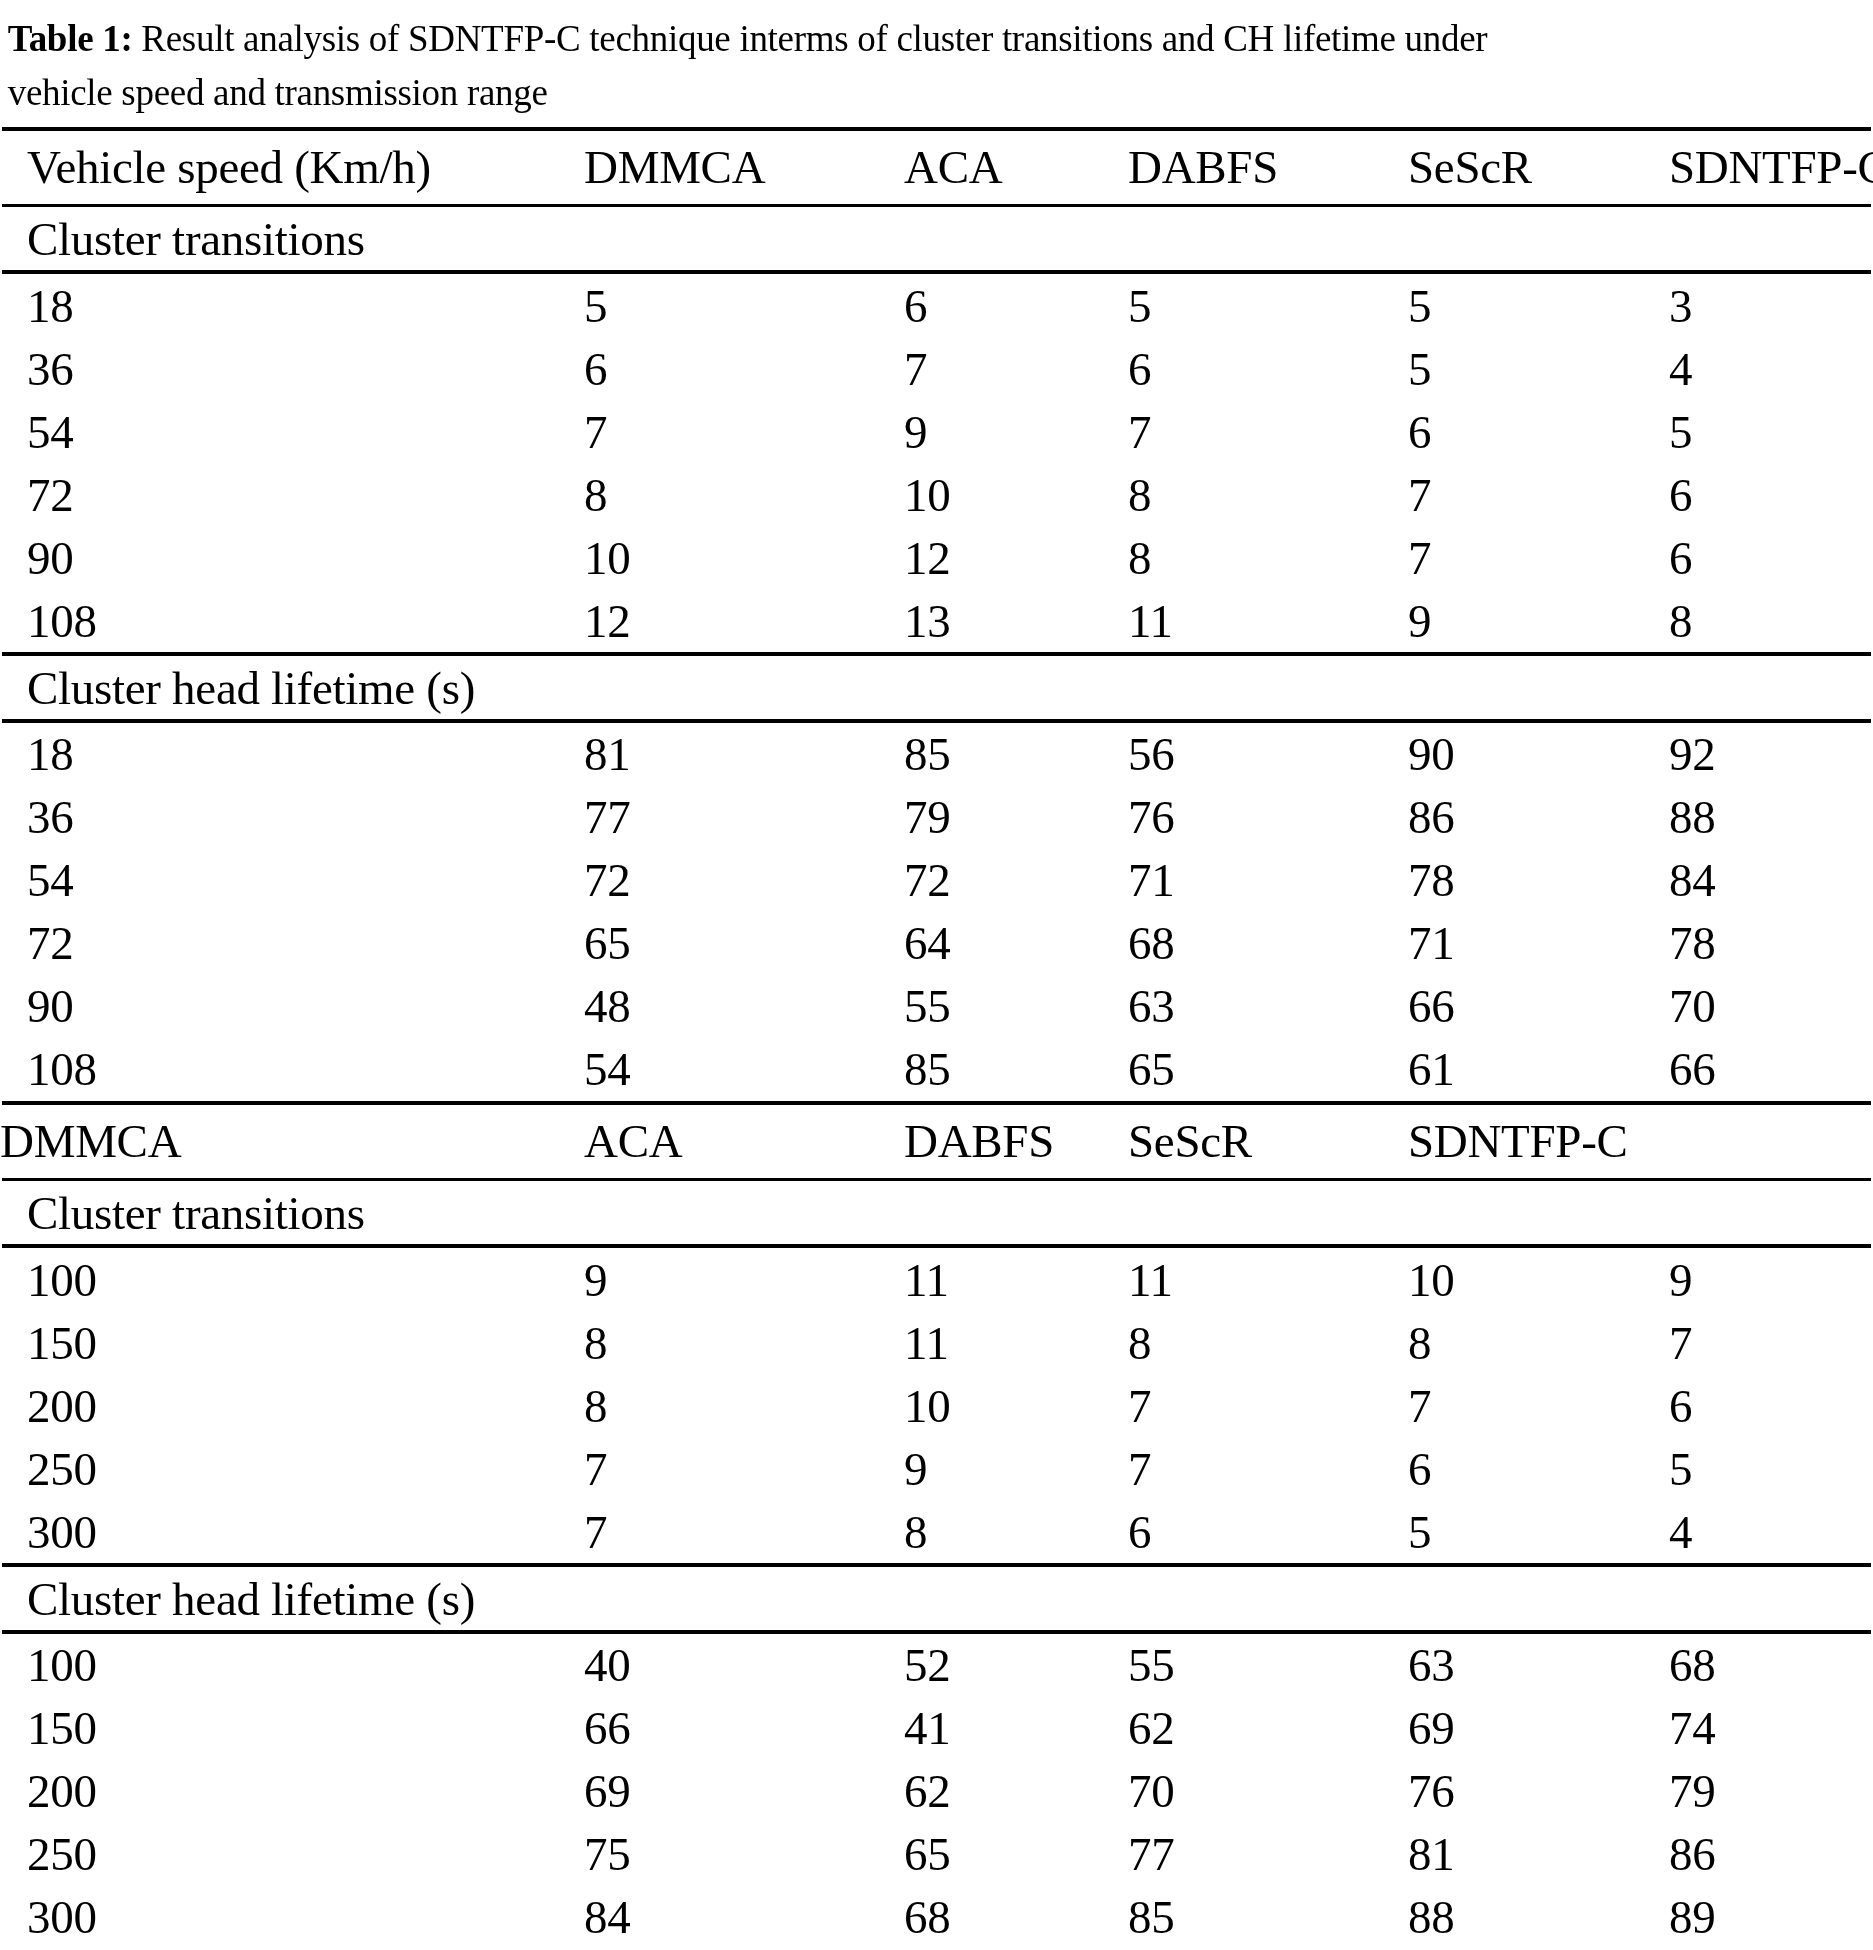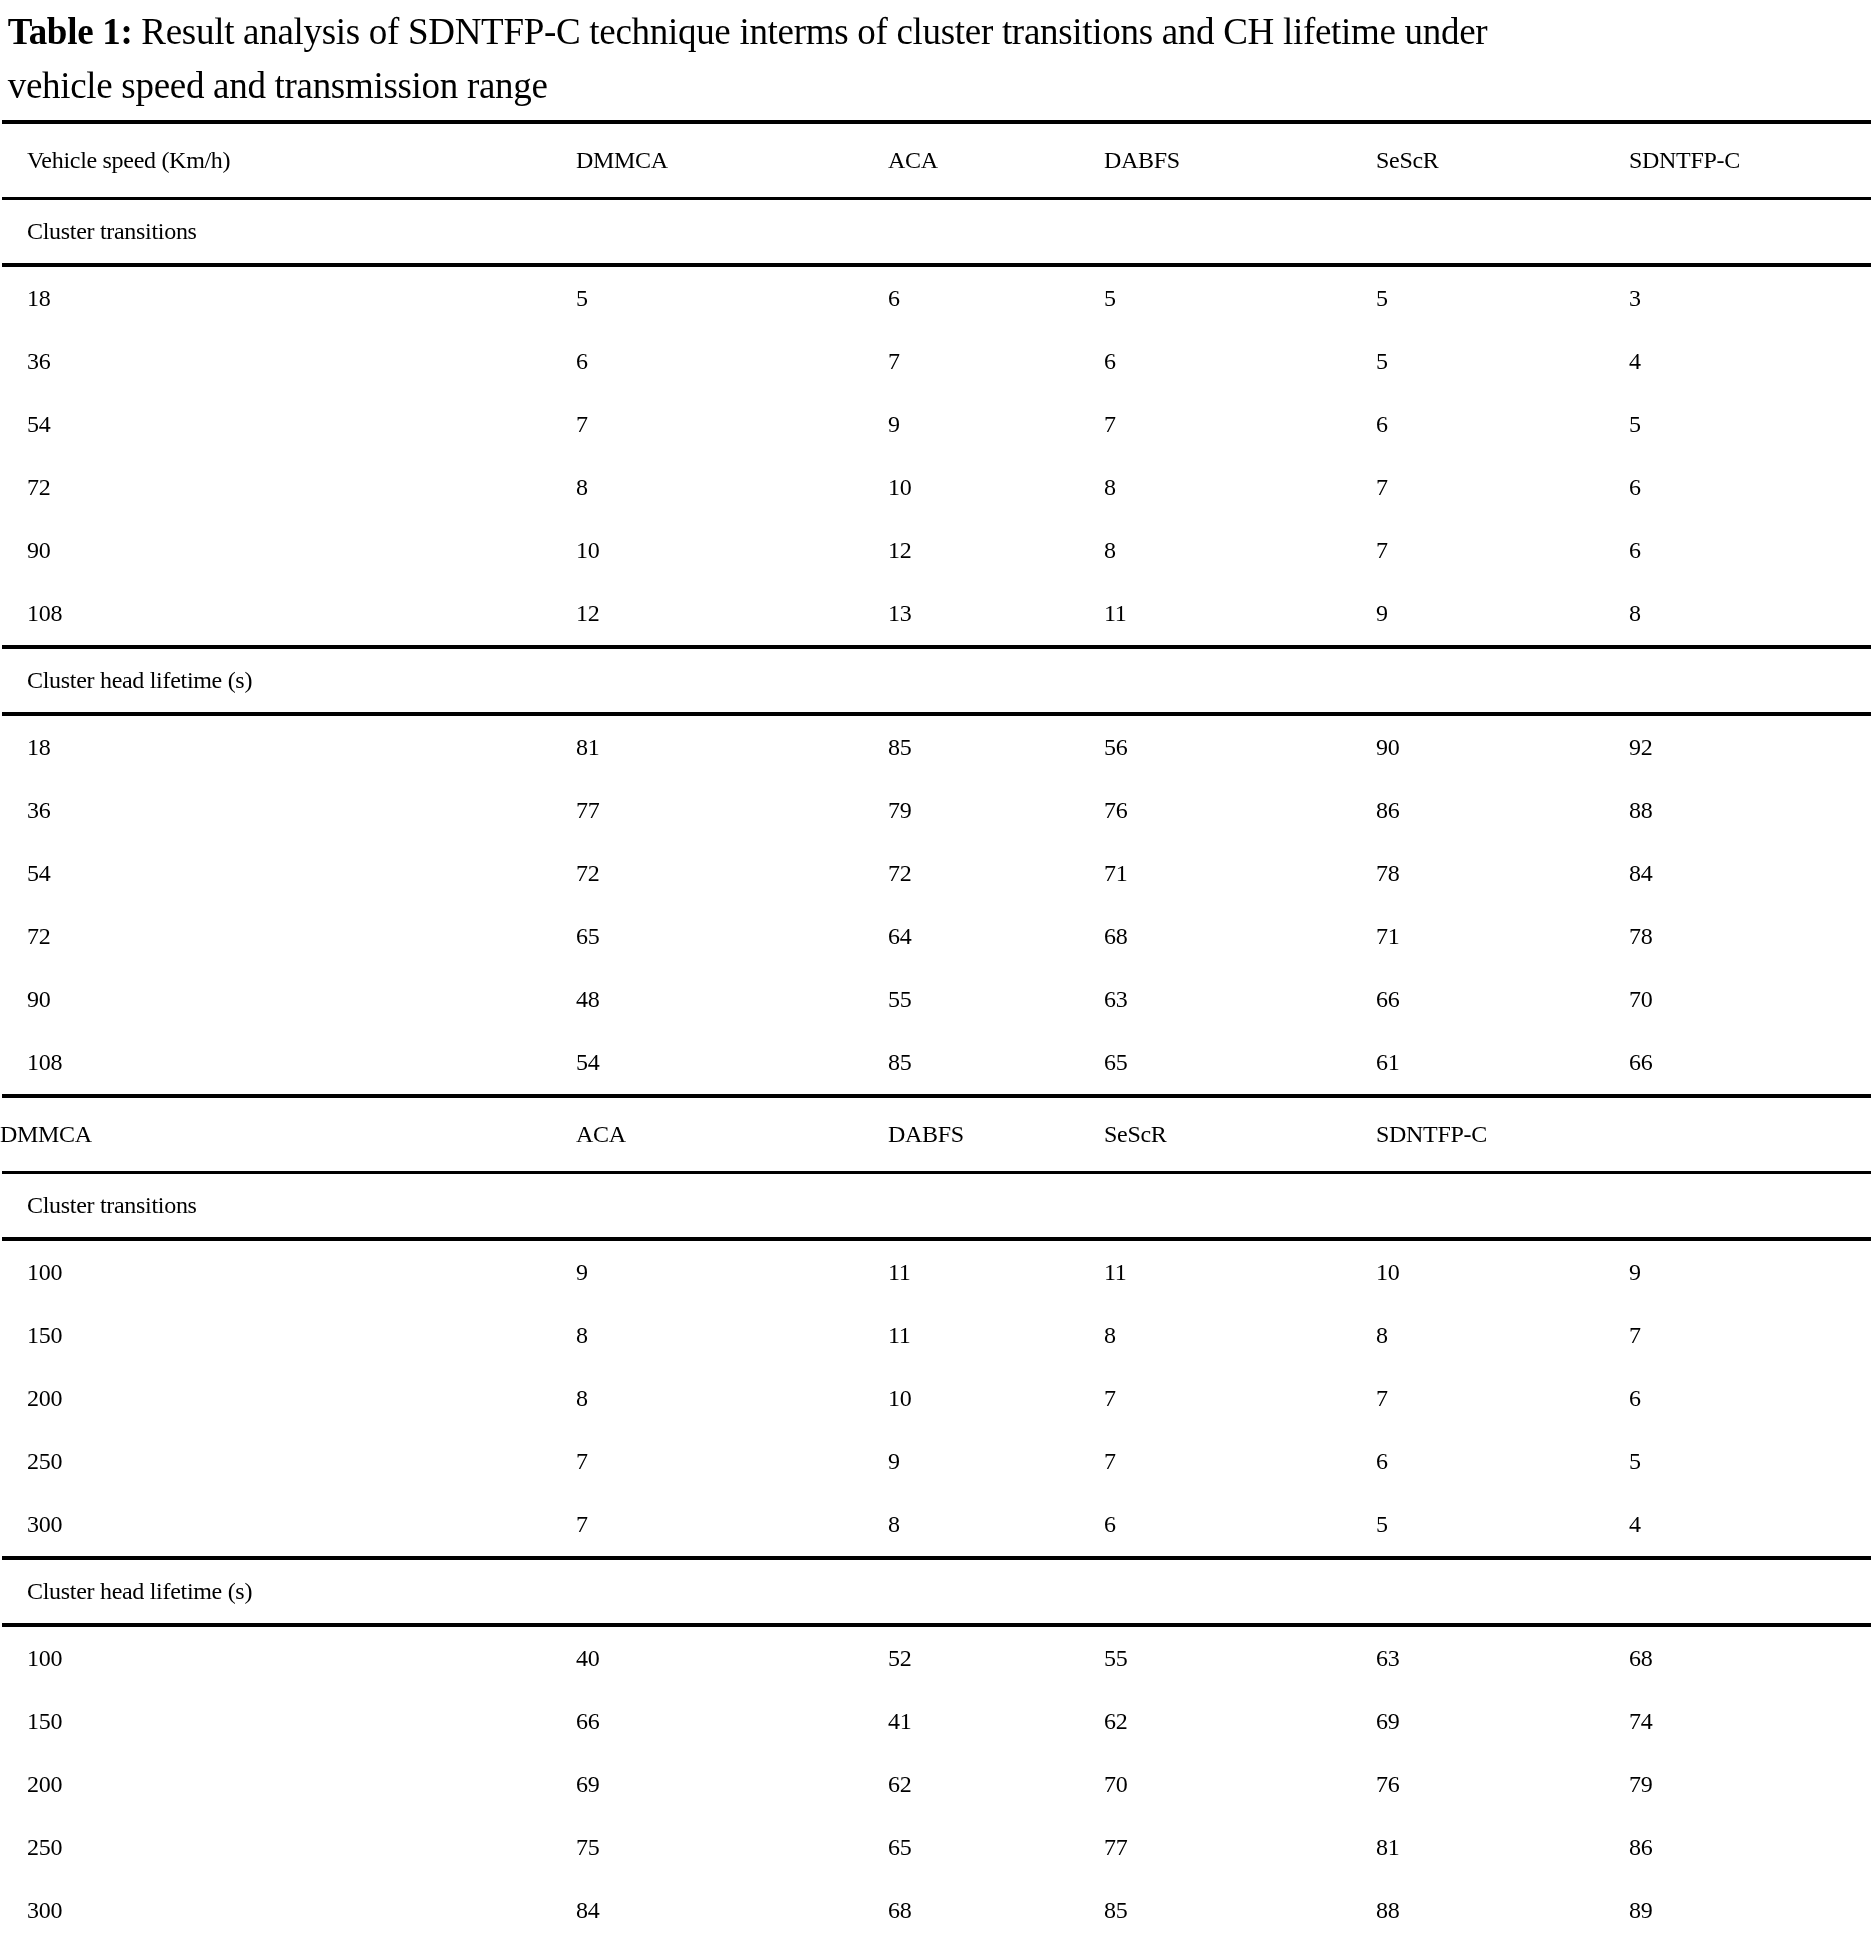--- a/index.html
+++ b/index.html
@@ -4,21 +4,21 @@
 <style>
   * { margin: 0; padding: 0; box-sizing: border-box; }
   html, body {
     width: 1873px;
     background: #ffffff;
     font-family: "Liberation Serif", "DejaVu Serif", serif;
     color: #000000;
   }
   body { height: 1950px; overflow: hidden; }
 
-  .page { width: 1543px; padding-top: 3px; }
+  .page { width: 1543px; padding-top: 10px; }
 
   
   .caption {
     font-size: 37px;
     line-height: 1.45;
     padding: 1.9px 5.8px 0 7.7px;
     letter-spacing: -0.3px;
     margin-bottom: 7.7px;
   }
   .caption-label { font-weight: bold; }
@@ -30,22 +30,23 @@
   .rule {
     height: 3.8px;
     background: #000000;
     margin: 0 1.9px;
   }
 
   .row {
     display: grid;
     grid-template-columns: 576px 312px 216px 272px 253px 1fr;
     align-items: center;
-    font-size: 24px;
+    font-size: 47px;
     letter-spacing: -0.3px;
+    gap: 8px;
   }
   .header-row  { height: 73px; }
   .section-row { height: 63px; }
   .data-row    { height: 63px; }
 
   .cell { white-space: nowrap; overflow: hidden; }
   .cell.first { padding-left: 27px; }
   .section-cell { grid-column: 1 / -1; padding-left: 27px; }
 </style>
 </head>

